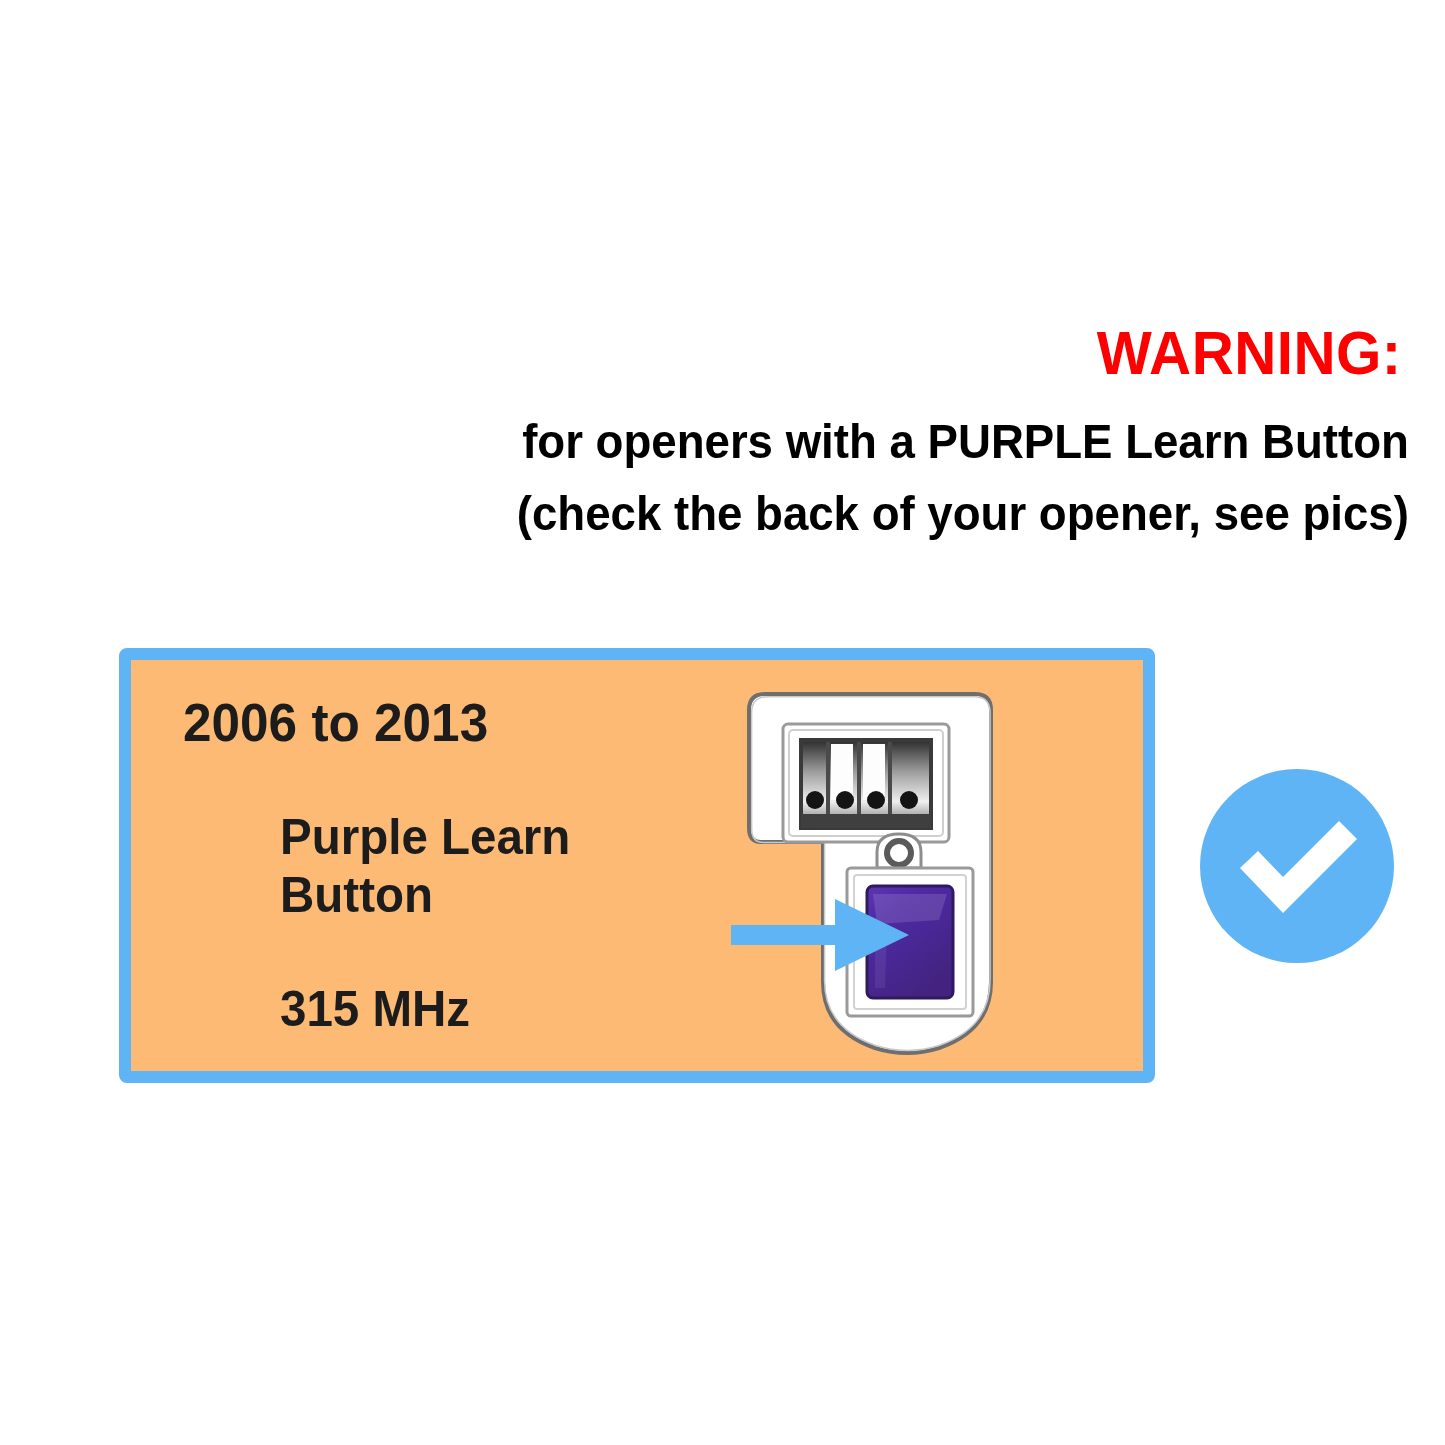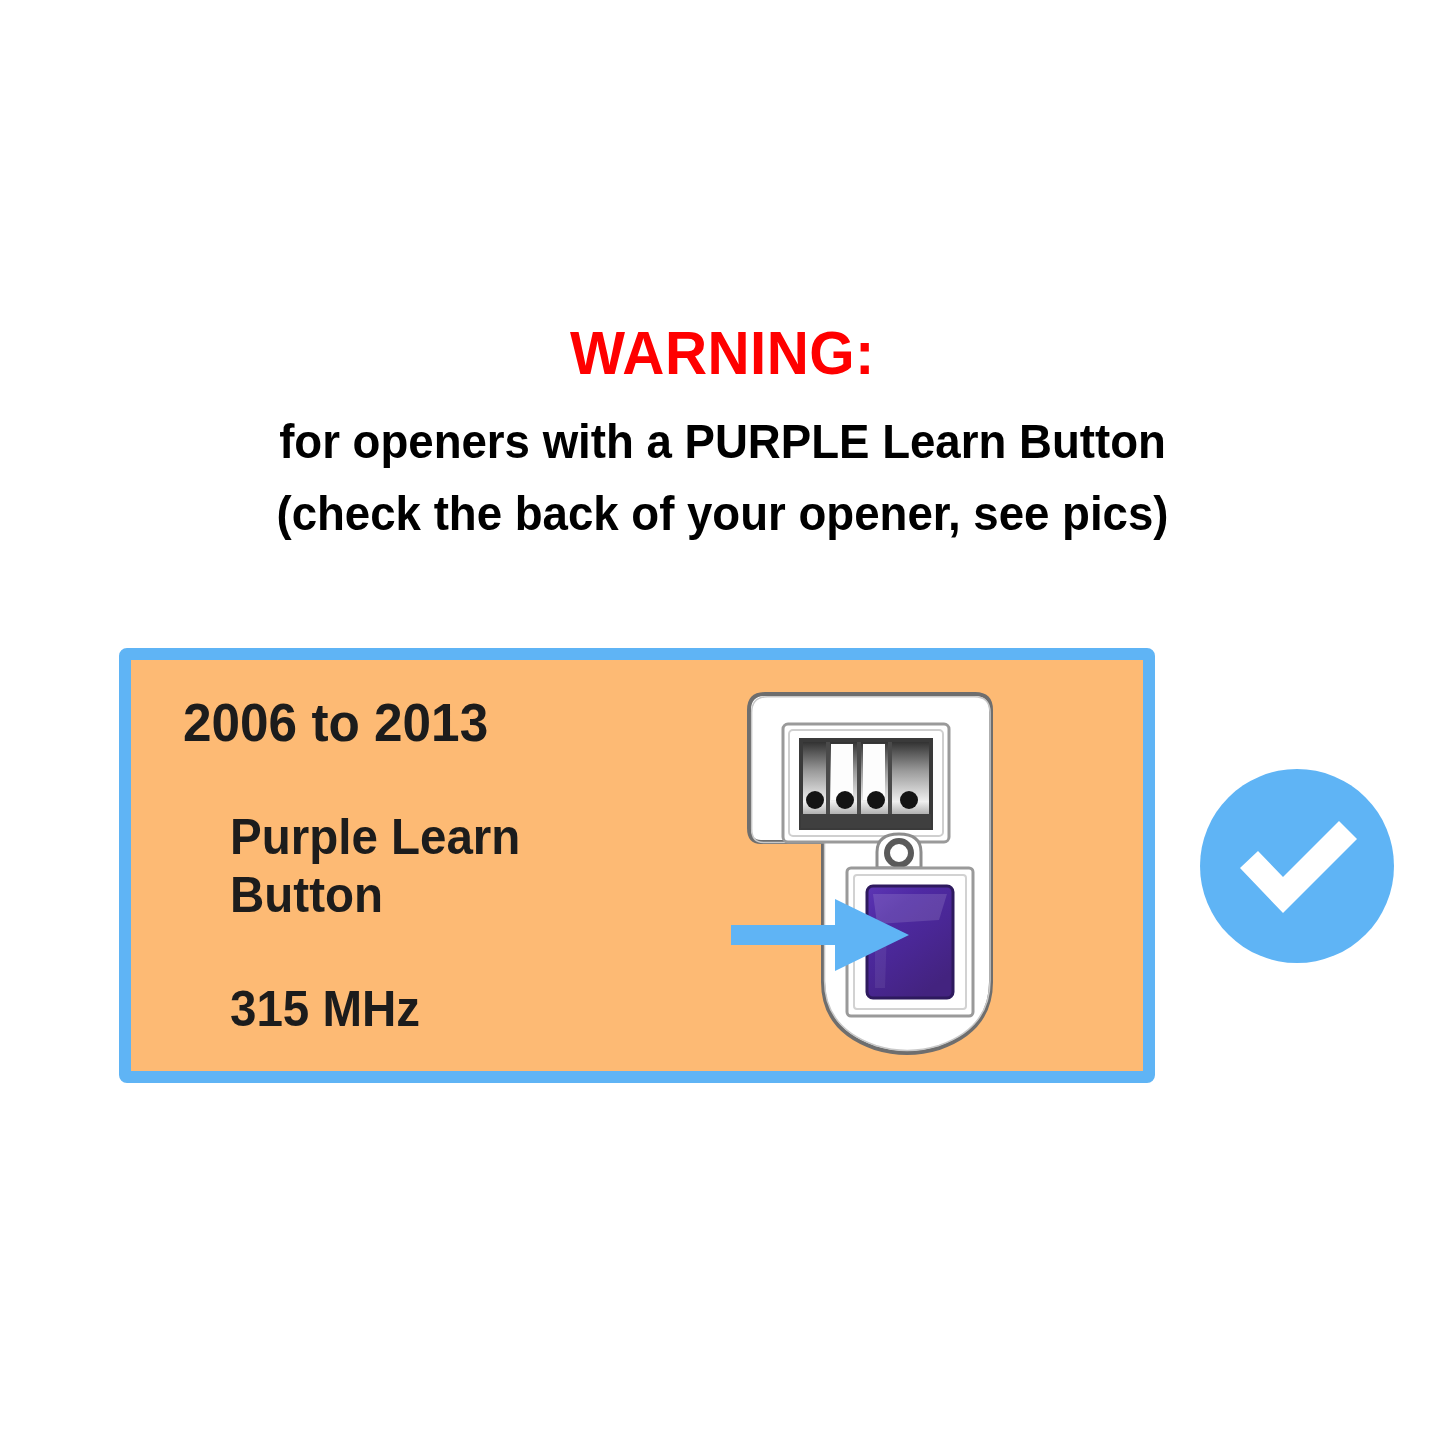--- a/index.html
+++ b/index.html
@@ -21,21 +21,21 @@
     height: 1445px;
     background: #ffffff;
   }
 
   
   .header {
     position: absolute;
     left: 0;
     top: 318px;
     width: 1445px;
-    text-align: center;
+    text-align: right;
   }
   .warning-title {
     color: #ff0000;
     font-size: 62px;
     font-weight: bold;
     line-height: 70px;
     letter-spacing: 0.5px;
     font-family: "Liberation Sans", sans-serif;
     transform: scaleX(0.94);
   }
@@ -73,21 +73,21 @@
     color: #1c1c1c;
     font-size: 54px;
     font-weight: bold;
     line-height: 60px;
     font-family: "Liberation Sans", sans-serif;
     transform: scaleX(0.95);
     transform-origin: left center;
     white-space: nowrap;
   }
   .indent-block {
-    margin-left: 47px;
+    margin-left: 97px;
   }
   .learn-label {
     color: #1c1c1c;
     font-size: 50px;
     font-weight: bold;
     line-height: 58px;
     margin-top: 56px;
     font-family: "Liberation Sans", sans-serif;
     transform: scaleX(0.95);
     transform-origin: left center;

